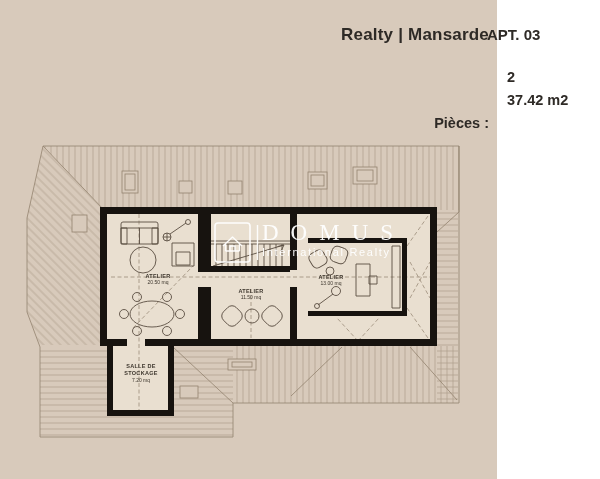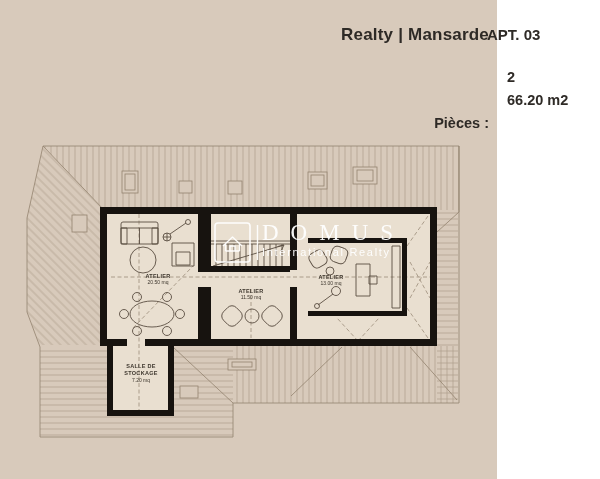--- a/index.html
+++ b/index.html
@@ -189,15 +189,15 @@
   <div class="rl rl-4">
     <div class="n">SALLE DE STOCKAGE</div>
     <div class="a">7.20 mq</div>
   </div>
 
   <div class="white-strip"></div>
   <div class="hdr hdr-title">Realty | Mansarde</div>
   <div class="hdr hdr-apt">APT. 03</div>
   <div class="hdr row1-label">Pièces :</div>
   <div class="hdr row1-value">2</div>
-  <div class="hdr row2-value">66.20 m2</div>
+  <div class="hdr row2-value">37.42 m2</div>
 
 </div>
 
 </body></html>

